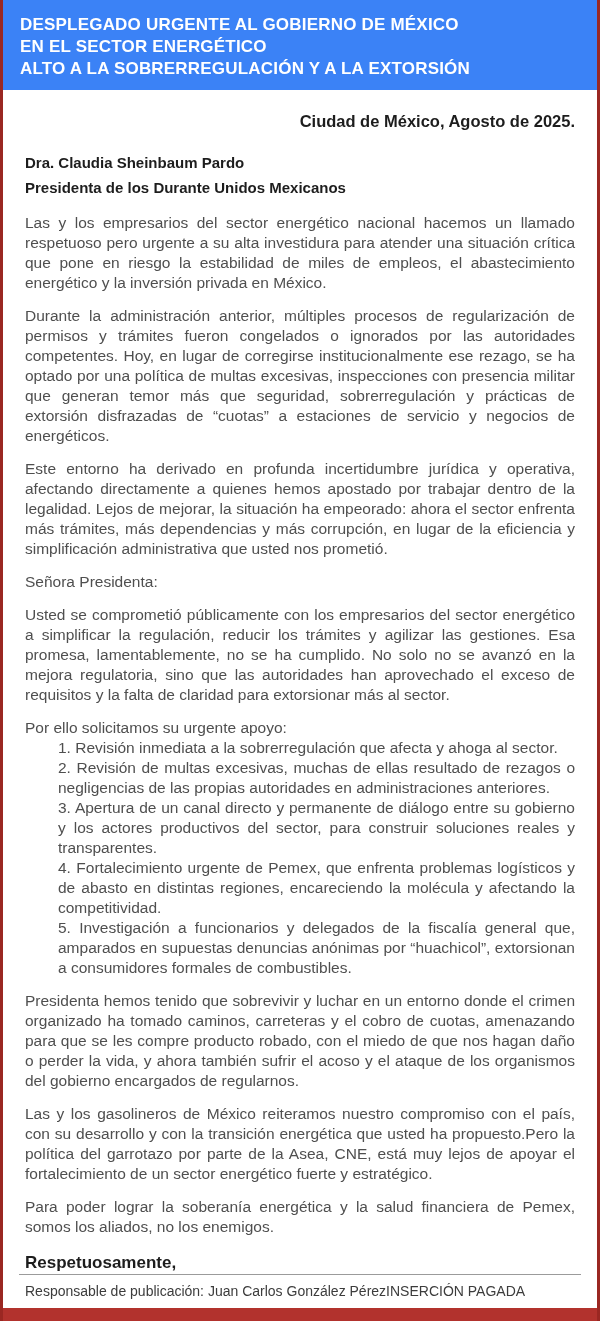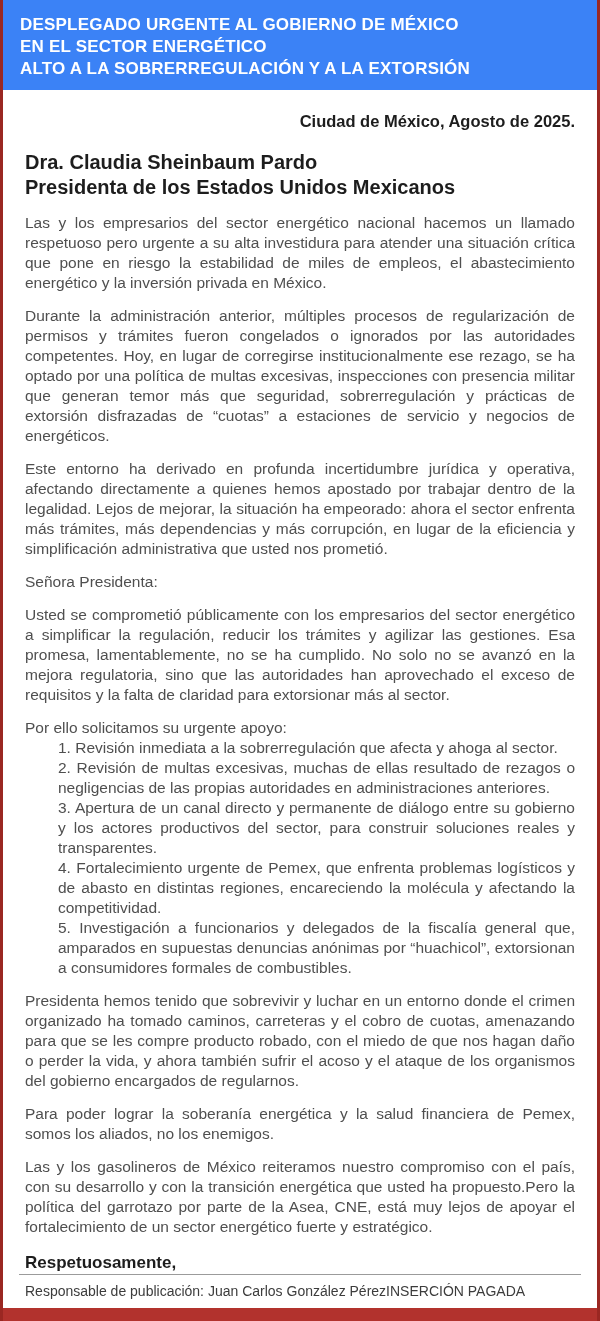--- a/index.html
+++ b/index.html
@@ -21,21 +21,21 @@
   .content{
     flex:1;padding:8px 22px;color:#4f4f4f;
     font-size:15.5px;line-height:20px;text-align:justify;
     overflow:hidden;
   }
   .date{
     text-align:right;font-weight:bold;color:#1d1d1d;
     font-size:16.5px;margin:13px 0 0 0;line-height:20px;
   }
   .addressee{
-    font-weight:bold;color:#1d1d1d;font-size:20px;line-height:25px;
+    font-weight:bold;color:#1d1d1d;font-size:15px;line-height:25px;
     margin:19px 0 0 0;text-align:left;
   }
   p.body{margin:13px 0 0 0;}
   p.tight{margin:0;}
   p.petition{margin:0 0 0 33px;}
   .salutation{margin:13px 0 13px 0;}
   .closing{
     font-weight:bold;color:#1d1d1d;font-size:17px;line-height:23px;
     margin:14px 0 0 0;text-align:left;
   }
@@ -57,40 +57,40 @@
     <div>DESPLEGADO URGENTE AL GOBIERNO DE MÉXICO</div>
     <div>EN EL SECTOR ENERGÉTICO</div>
     <div>ALTO A LA SOBRERREGULACIÓN Y A LA EXTORSIÓN</div>
   </div>
 
   <div class="content">
     <p class="date">Ciudad de México, Agosto de 2025.</p>
 
     <div class="addressee">
       <div>Dra. Claudia Sheinbaum Pardo</div>
-      <div>Presidenta de los Estados Unidos Mexicanos</div>
+      <div>Presidenta de los Durante Unidos Mexicanos</div>
     </div>
 
     <p class="body">Las y los empresarios del sector energético nacional hacemos un llamado respetuoso pero urgente a su alta investidura para atender una situación crítica que pone en riesgo la estabilidad de miles de empleos, el abastecimiento energético y la inversión privada en México.</p>
     <p class="body">Durante la administración anterior, múltiples procesos de regularización de permisos y trámites fueron congelados o ignorados por las autoridades competentes. Hoy, en lugar de corregirse institucionalmente ese rezago, se ha optado por una política de multas excesivas, inspecciones con presencia militar que generan temor más que seguridad, sobrerregulación y prácticas de extorsión disfrazadas de “cuotas” a estaciones de servicio y negocios de energéticos.</p>
     <p class="body">Este entorno ha derivado en profunda incertidumbre jurídica y operativa, afectando directamente a quienes hemos apostado por trabajar dentro de la legalidad. Lejos de mejorar, la situación ha empeorado: ahora el sector enfrenta más trámites, más dependencias y más corrupción, en lugar de la eficiencia y simplificación administrativa que usted nos prometió.</p>
 
     <p class="salutation">Señora Presidenta:</p>
     <p class="tight">Usted se comprometió públicamente con los empresarios del sector energético a simplificar la regulación, reducir los trámites y agilizar las gestiones. Esa promesa, lamentablemente, no se ha cumplido. No solo no se avanzó en la mejora regulatoria, sino que las autoridades han aprovechado el exceso de requisitos y la falta de claridad para extorsionar más al sector.</p>
 
     <p class="body">Por ello solicitamos su urgente apoyo:</p>
     <p class="petition">1. Revisión inmediata a la sobrerregulación que afecta y ahoga al sector.</p>
     <p class="petition">2. Revisión de multas excesivas, muchas de ellas resultado de rezagos o negligencias de las propias autoridades en administraciones anteriores.</p>
     <p class="petition">3. Apertura de un canal directo y permanente de diálogo entre su gobierno y los actores productivos del sector, para construir soluciones reales y transparentes.</p>
     <p class="petition">4. Fortalecimiento urgente de Pemex, que enfrenta problemas logísticos y de abasto en distintas regiones, encareciendo la molécula y afectando la competitividad.</p>
     <p class="petition">5. Investigación a funcionarios y delegados de la fiscalía general que, amparados en supuestas denuncias anónimas por “huachicol”, extorsionan a consumidores formales de combustibles.</p>
 
     <p class="body">Presidenta hemos tenido que sobrevivir y luchar en un entorno donde el crimen organizado ha tomado caminos, carreteras y el cobro de cuotas, amenazando para que se les compre producto robado, con el miedo de que nos hagan daño o perder la vida, y ahora también sufrir el acoso y el ataque de los organismos del gobierno encargados de regularnos.</p>
+    <p class="body">Las y los gasolineros de México reiteramos nuestro compromiso con el país, con su desarrollo y con la transición energética que usted ha propuesto.Pero la política del garrotazo por parte de la Asea, CNE, está muy lejos de apoyar el fortalecimiento de un sector energético fuerte y estratégico.</p>
     <p class="body">Para poder lograr la soberanía energética y la salud financiera de Pemex, somos los aliados, no los enemigos.</p>
-    <p class="body">Las y los gasolineros de México reiteramos nuestro compromiso con el país, con su desarrollo y con la transición energética que usted ha propuesto.Pero la política del garrotazo por parte de la Asea, CNE, está muy lejos de apoyar el fortalecimiento de un sector energético fuerte y estratégico.</p>
 
     <div class="closing">
       <div>Respetuosamente,</div>
       <div>Gasolineros Unidos por México.</div>
     </div>
   </div>
 
   <div class="footer-area">
     <div class="divider"></div>
     <div class="footer-row">

